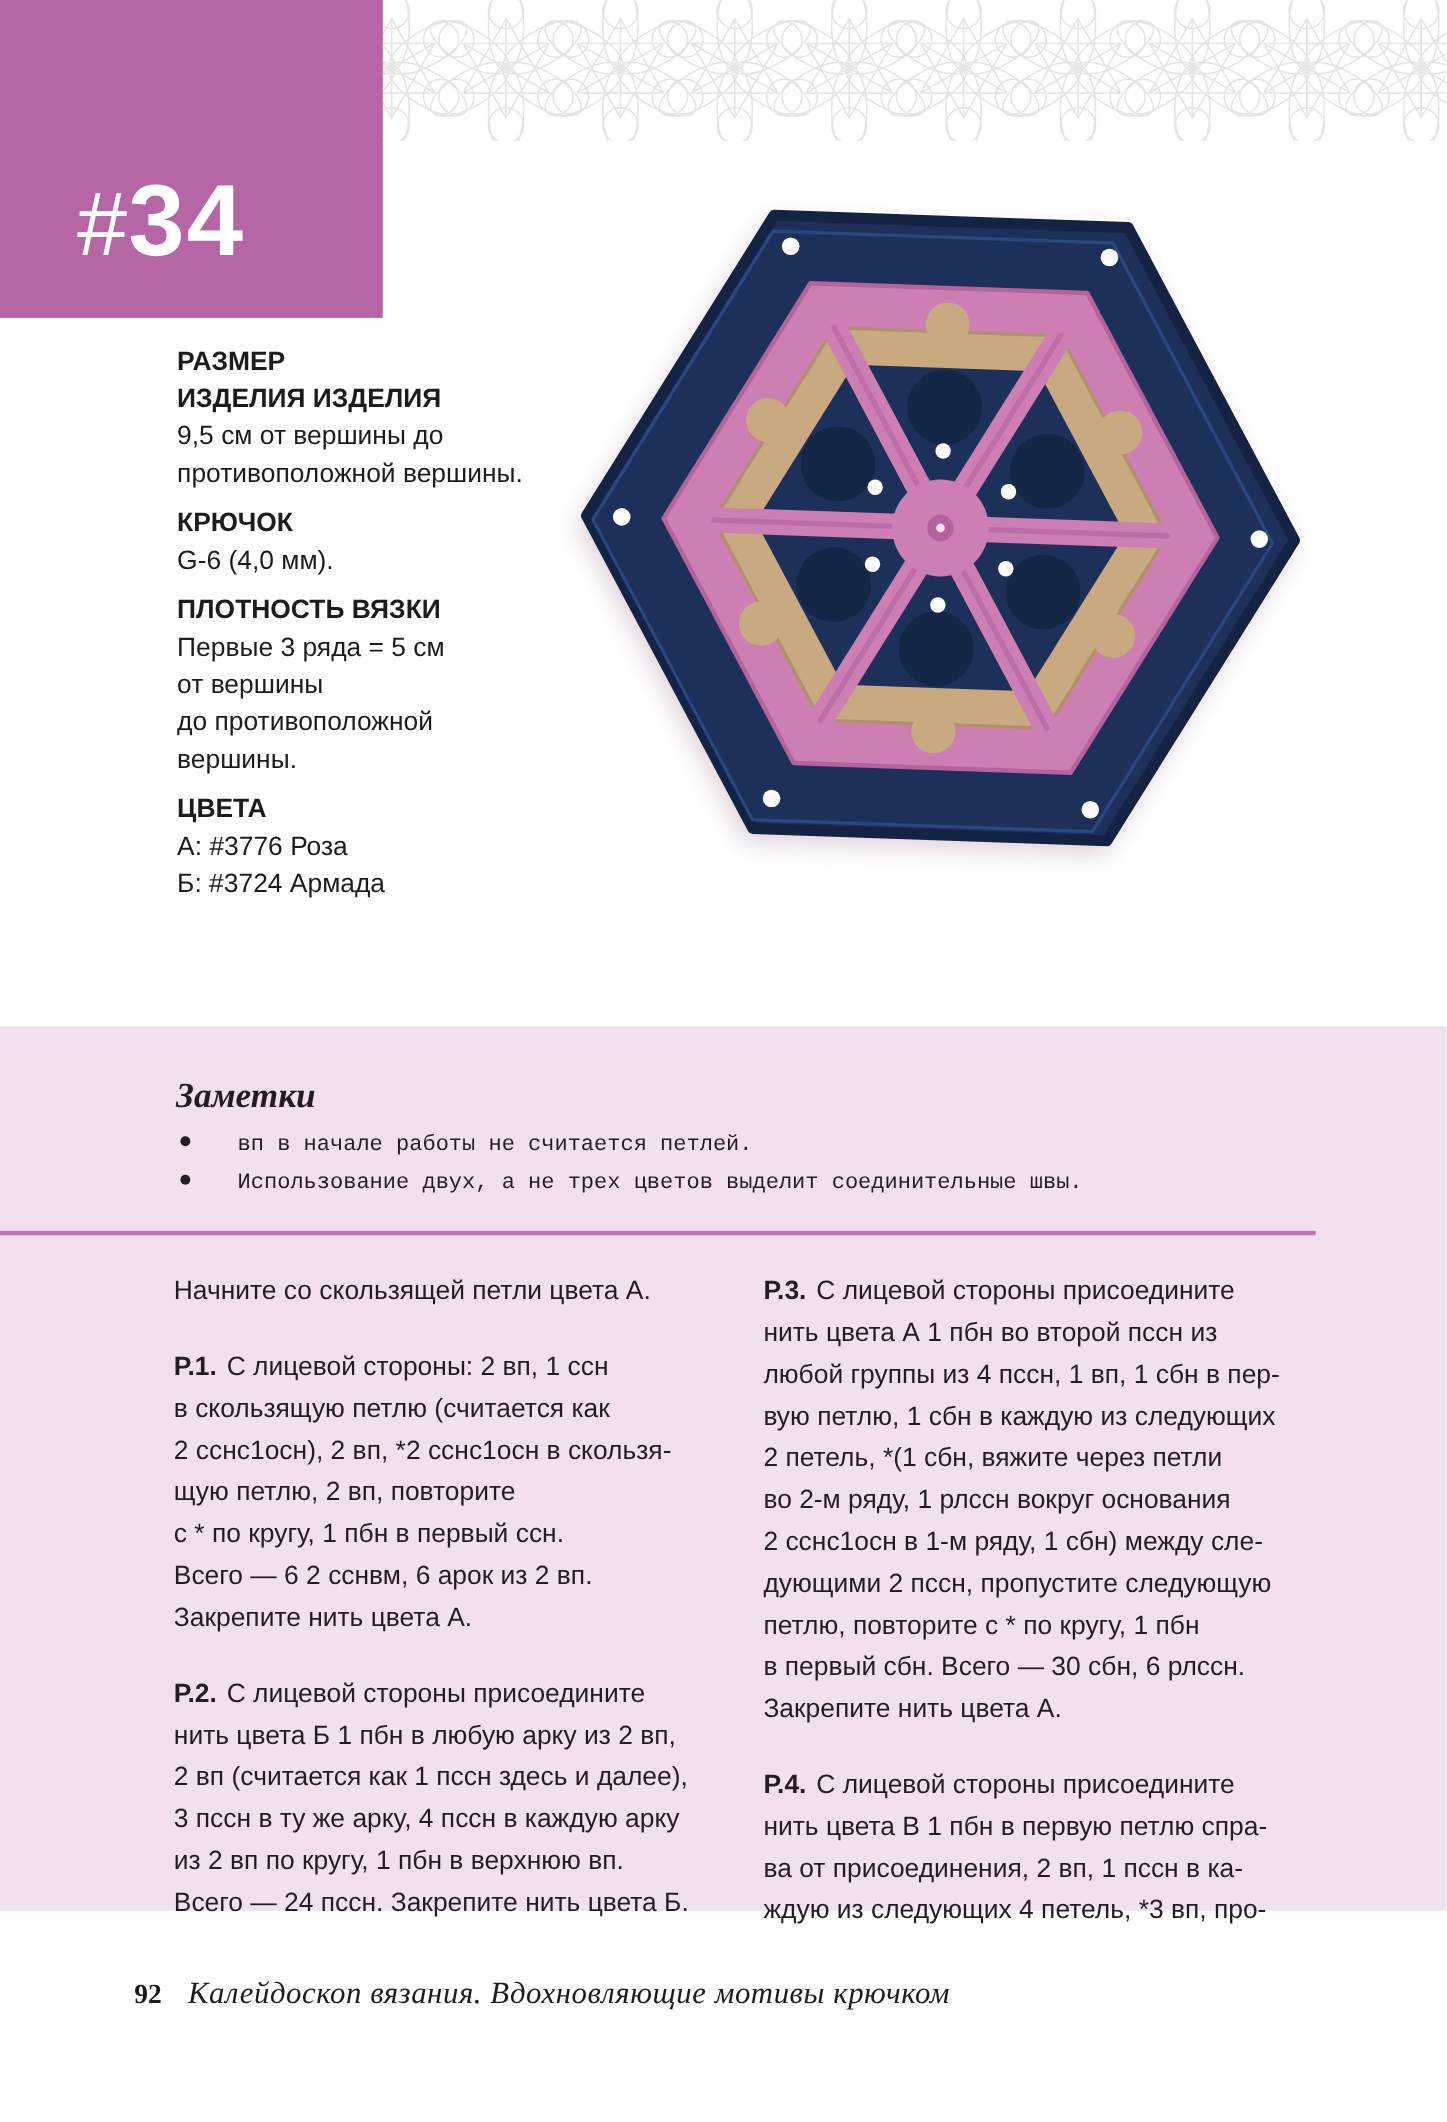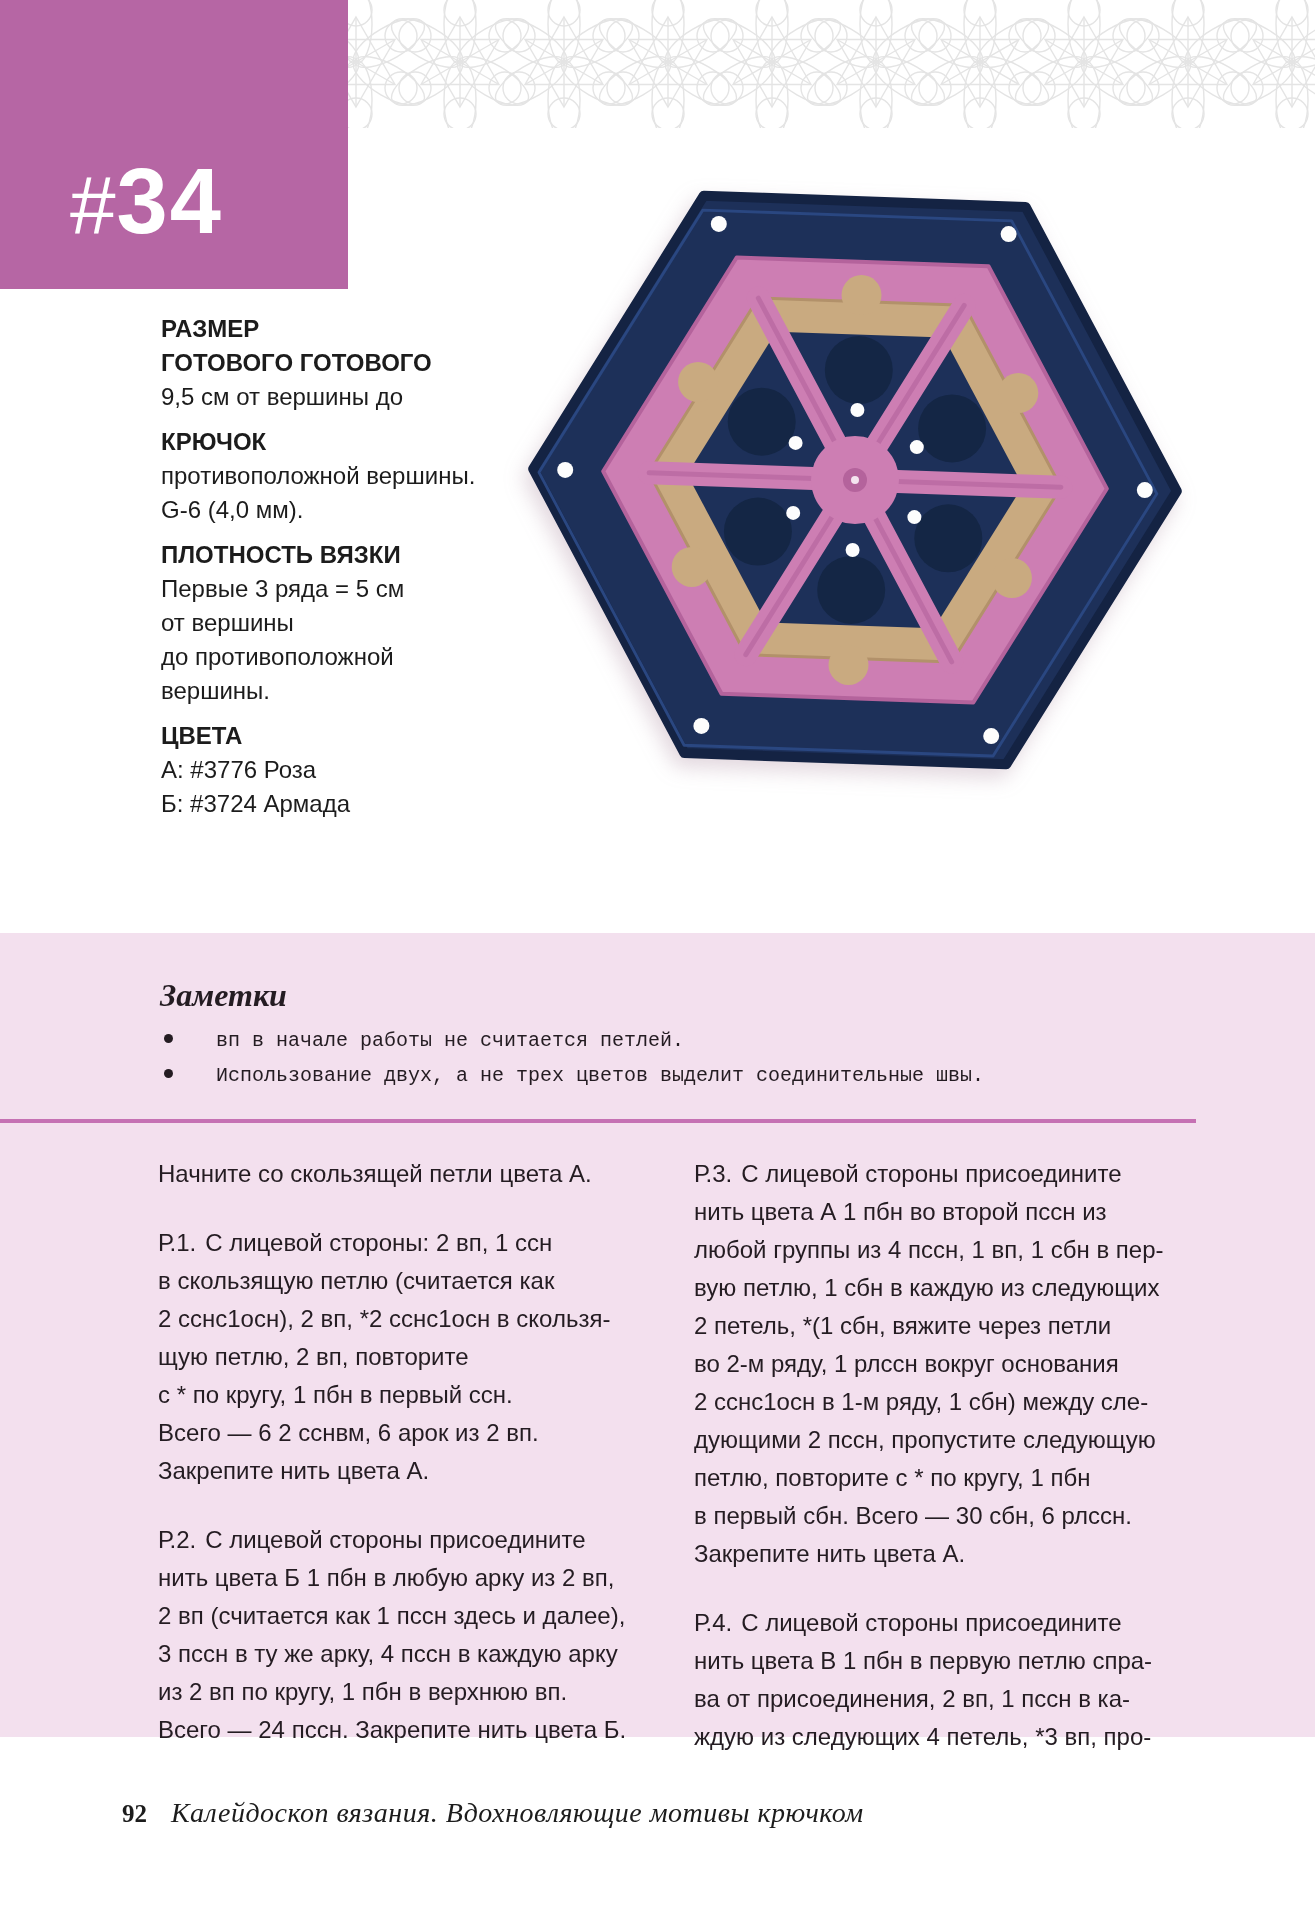--- a/index.html
+++ b/index.html
@@ -37,21 +37,21 @@
   .bullet{position:absolute;left:164px;white-space:nowrap;font-size:20px;color:#241c22;font-family:Liberation Mono, monospace;}
   .bullet .dot{display:inline-block;width:9px;height:9px;border-radius:50%;
     background:#241c22;vertical-align:middle;margin-right:43px;margin-top:-4px;}
   #rule{position:absolute;left:0;top:186px;width:1196px;height:4px;background:#c571b3;}
 
   .col{position:absolute;top:222px;font-size:24px;line-height:38px;color:#241c22;}
   #col-left{left:158px;width:525px;}
   #col-right{left:694px;width:525px;}
   .para{margin-top:31px;}
   .ln{white-space:nowrap;}
-  .plabel{font-weight:400;margin-right:9px;text-align:right;}
+  .plabel{font-weight:700;margin-right:9px;text-align:right;}
 
   
   #footer{left:122px;top:1797px;width:900px;z-index:3;
     font-family:"Liberation Serif",serif;white-space:nowrap;}
   #pagenum{font-weight:700;font-size:25px;font-style:normal;font-family:Liberation Serif, serif;}
   #booktitle{font-style:italic;font-size:28px;margin-left:24px;letter-spacing:.5px;}
 </style>
 </head>
 <body>
 
@@ -85,24 +85,24 @@
   <use href="#lm" x="1188" y="62"></use>
     <use href="#lm" x="1292" y="62"></use>
 </svg>
 
 <div id="numblock" class="abs">
   <div id="numtext"><span class="hash">#</span><span class="num">34</span></div>
 </div>
 
 <div id="info" class="abs">
   <div class="iline b">РАЗМЕР</div>
-  <div class="iline b">ГОТОВОГО ГОТОВОГО</div>
+  <div class="iline b">ИЗДЕЛИЯ ИЗДЕЛИЯ</div>
   <div class="iline">9,5 см от вершины до</div>
+  <div class="iline">противоположной вершины.</div>
   <div class="iline b sec">КРЮЧОК</div>
-  <div class="iline">противоположной вершины.</div>
   <div class="iline">G-6 (4,0 мм).</div>
   <div class="iline b sec">ПЛОТНОСТЬ ВЯЗКИ</div>
   <div class="iline">Первые 3 ряда = 5 см</div>
   <div class="iline">от вершины</div>
   <div class="iline">до противоположной</div>
   <div class="iline">вершины.</div>
   <div class="iline b sec">ЦВЕТА</div>
   <div class="iline">А: #3776 Роза</div>
   <div class="iline">Б: #3724 Армада</div>
 </div>

